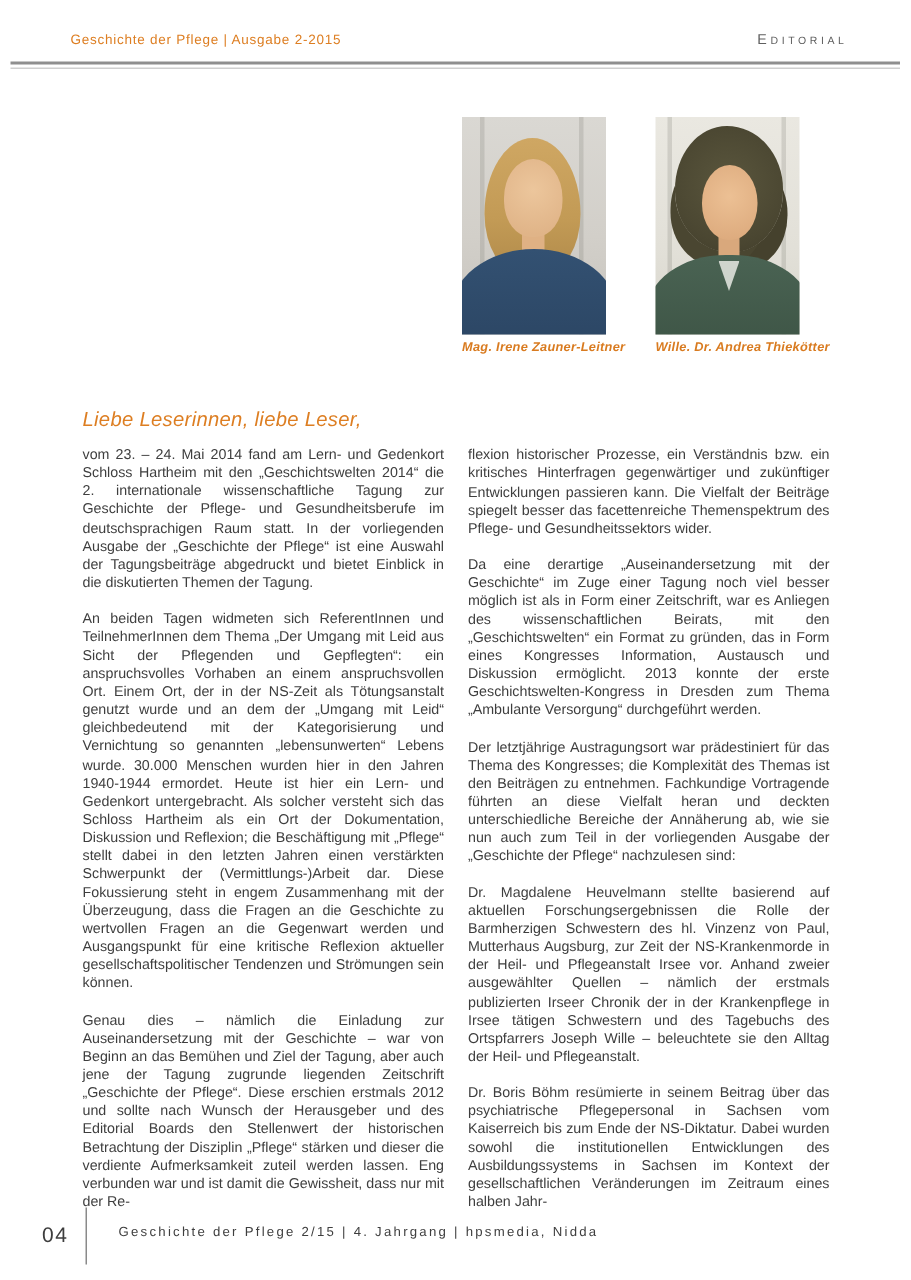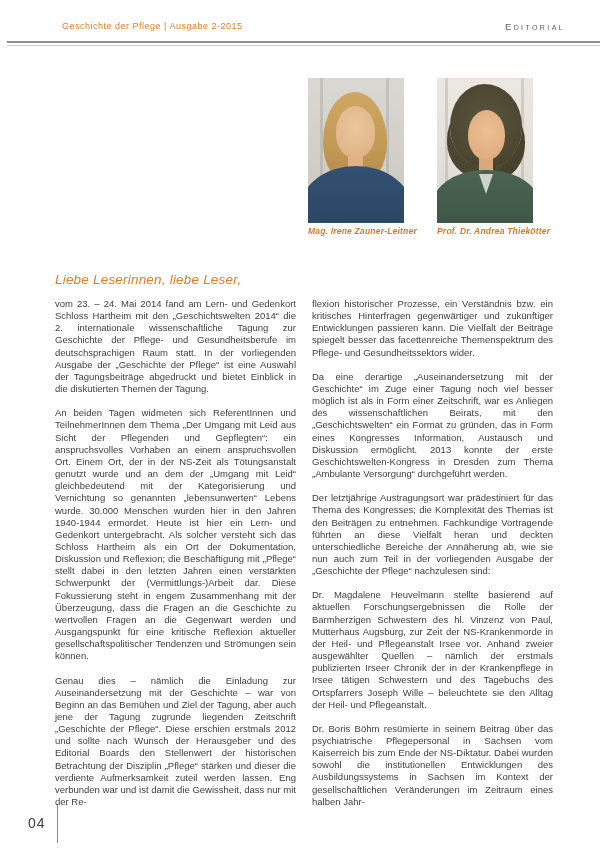--- a/index.html
+++ b/index.html
@@ -7,21 +7,21 @@
     position:relative;
     width:607px; height:853px;
     background:#ffffff;
     font-family:"Liberation Sans", sans-serif;
     overflow:hidden;
   }
 
   
   .hdr { position:absolute; left:47px; right:42px; top:21px; height:14px; }
   .hdr-journal {
-    position:absolute; left:15px; top:0;
+    position:absolute; left:0; top:0;
     font-size:9px; letter-spacing:0.5px;
     color:#dd7e22;
     text-align:right;
   }
   .hdr-section {
     position:absolute; right:0; top:0;
     font-size:9.5px; letter-spacing:2.4px;
     font-variant:small-caps;
     color:#5f5f5f;
   }
@@ -96,21 +96,21 @@
   
   .salutation {
     position:absolute; left:55px; top:272px;
     font-size:13.5px; font-style:italic; font-weight:normal;
     color:#dd7e22; margin:0; letter-spacing:0.2px;
   }
 
   
   .columns {
     position:absolute; left:55px; top:298px; width:499px;
-    display:flex; gap:16px;
+    display:flex; gap:16px;align-items:flex-end;
   }
   .col { width:241px; }
   .col p {
     margin:0 0 12px 0;
     font-size:9.5px; line-height:12.15px;
     text-align:justify; color:#3e3e3e;
     hyphens:auto; -webkit-hyphens:auto;
   }
 
   
@@ -150,35 +150,36 @@
   <div class="photo photo-2">
     <div class="wall-line p2-l1"></div>
     <div class="wall-line p2-l2"></div>
     <div class="p2-hair"></div>
     <div class="p2-neck"></div>
     <div class="p2-face"></div>
     <div class="p2-torso"></div>
     <div class="p2-shirt"></div>
   </div>
   <div class="caption caption-1">Mag. Irene Zauner-Leitner</div>
-  <div class="caption caption-2">Prof. Dr. Andrea Thiekötter</div>
+  <div class="caption caption-2">Wille. Dr. Andrea Thiekötter</div>
 
   <h1 class="salutation">Liebe Leserinnen, liebe Leser,</h1>
 
   <div class="columns">
     <div class="col">
       <p>vom 23. – 24. Mai 2014 fand am Lern- und Gedenkort Schloss Hartheim mit den „Geschichtswelten 2014“ die 2. internationale wissenschaftliche Tagung zur Geschichte der Pflege- und Gesundheitsberufe im deutschsprachigen Raum statt. In der vorliegenden Ausgabe der „Geschichte der Pflege“ ist eine Auswahl der Tagungsbeiträge abgedruckt und bietet Einblick in die diskutierten Themen der Tagung.</p>
       <p>An beiden Tagen widmeten sich ReferentInnen und TeilnehmerInnen dem Thema „Der Umgang mit Leid aus Sicht der Pflegenden und Gepflegten“: ein anspruchsvolles Vorhaben an einem anspruchsvollen Ort. Einem Ort, der in der NS-Zeit als Tötungsanstalt genutzt wurde und an dem der „Umgang mit Leid“ gleichbedeutend mit der Kategorisierung und Vernichtung so genannten „lebensunwerten“ Lebens wurde. 30.000 Menschen wurden hier in den Jahren 1940-1944 ermordet. Heute ist hier ein Lern- und Gedenkort untergebracht. Als solcher versteht sich das Schloss Hartheim als ein Ort der Dokumentation, Diskussion und Reflexion; die Beschäftigung mit „Pflege“ stellt dabei in den letzten Jahren einen verstärkten Schwerpunkt der (Vermittlungs-)Arbeit dar. Diese Fokussierung steht in engem Zusammenhang mit der Überzeugung, dass die Fragen an die Geschichte zu wertvollen Fragen an die Gegenwart werden und Ausgangspunkt für eine kritische Reflexion aktueller gesellschaftspolitischer Tendenzen und Strömungen sein können.</p>
       <p>Genau dies – nämlich die Einladung zur Auseinandersetzung mit der Geschichte – war von Beginn an das Bemühen und Ziel der Tagung, aber auch jene der Tagung zugrunde liegenden Zeitschrift „Geschichte der Pflege“. Diese erschien erstmals 2012 und sollte nach Wunsch der Herausgeber und des Editorial Boards den Stellenwert der historischen Betrachtung der Disziplin „Pflege“ stärken und dieser die verdiente Aufmerksamkeit zuteil werden lassen. Eng verbunden war und ist damit die Gewissheit, dass nur mit der Re-</p>
     </div>
     <div class="col">
       <p>flexion historischer Prozesse, ein Verständnis bzw. ein kritisches Hinterfragen gegenwärtiger und zukünftiger Entwicklungen passieren kann. Die Vielfalt der Beiträge spiegelt besser das facettenreiche Themenspektrum des Pflege- und Gesundheitssektors wider.</p>
       <p>Da eine derartige „Auseinandersetzung mit der Geschichte“ im Zuge einer Tagung noch viel besser möglich ist als in Form einer Zeitschrift, war es Anliegen des wissenschaftlichen Beirats, mit den „Geschichtswelten“ ein Format zu gründen, das in Form eines Kongresses Information, Austausch und Diskussion ermöglicht. 2013 konnte der erste Geschichtswelten-Kongress in Dresden zum Thema „Ambulante Versorgung“ durchgeführt werden.</p>
       <p>Der letztjährige Austragungsort war prädestiniert für das Thema des Kongresses; die Komplexität des Themas ist den Beiträgen zu entnehmen. Fachkundige Vortragende führten an diese Vielfalt heran und deckten unterschiedliche Bereiche der Annäherung ab, wie sie nun auch zum Teil in der vorliegenden Ausgabe der „Geschichte der Pflege“ nachzulesen sind:</p>
       <p>Dr. Magdalene Heuvelmann stellte basierend auf aktuellen Forschungsergebnissen die Rolle der Barmherzigen Schwestern des hl. Vinzenz von Paul, Mutterhaus Augsburg, zur Zeit der NS-Krankenmorde in der Heil- und Pflegeanstalt Irsee vor. Anhand zweier ausgewählter Quellen – nämlich der erstmals publizierten Irseer Chronik der in der Krankenpflege in Irsee tätigen Schwestern und des Tagebuchs des Ortspfarrers Joseph Wille – beleuchtete sie den Alltag der Heil- und Pflegeanstalt.</p>
       <p>Dr. Boris Böhm resümierte in seinem Beitrag über das psychiatrische Pflegepersonal in Sachsen vom Kaiserreich bis zum Ende der NS-Diktatur. Dabei wurden sowohl die institutionellen Entwicklungen des Ausbildungssystems in Sachsen im Kontext der gesellschaftlichen Veränderungen im Zeitraum eines halben Jahr-</p>
     </div>
   </div>
 
   <div class="ftr-num">04</div>
   <div class="ftr-vline"></div>
+  <div class="ftr-text">Geschichte der Pflege 2/15 | 4. Jahrgang | hpsmedia, Nidda</div>
 
 </div>
 
 </body></html>

